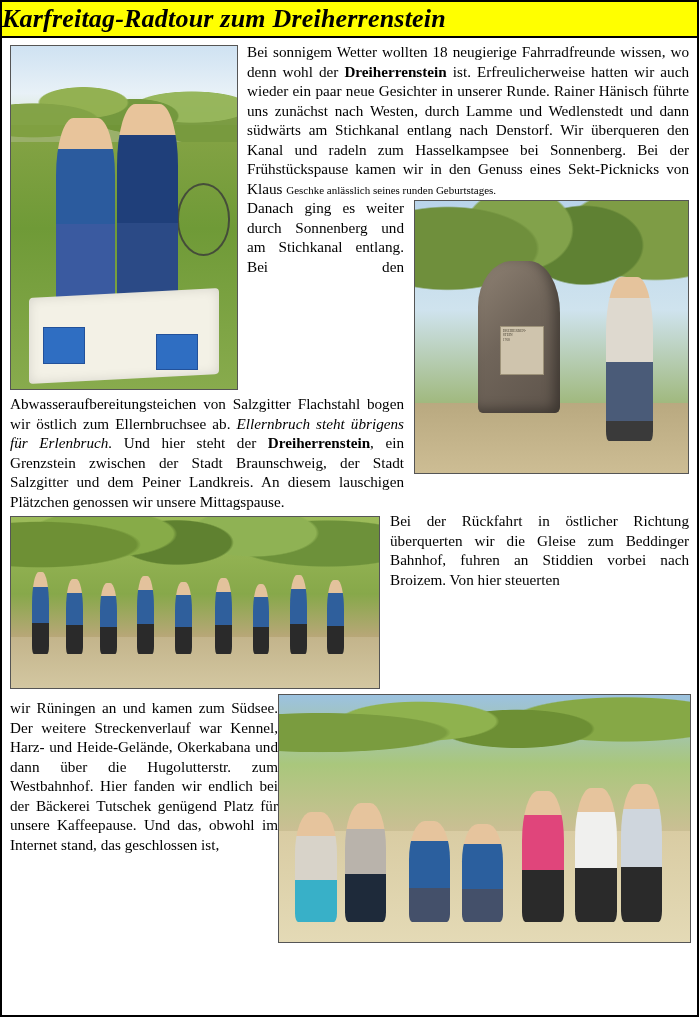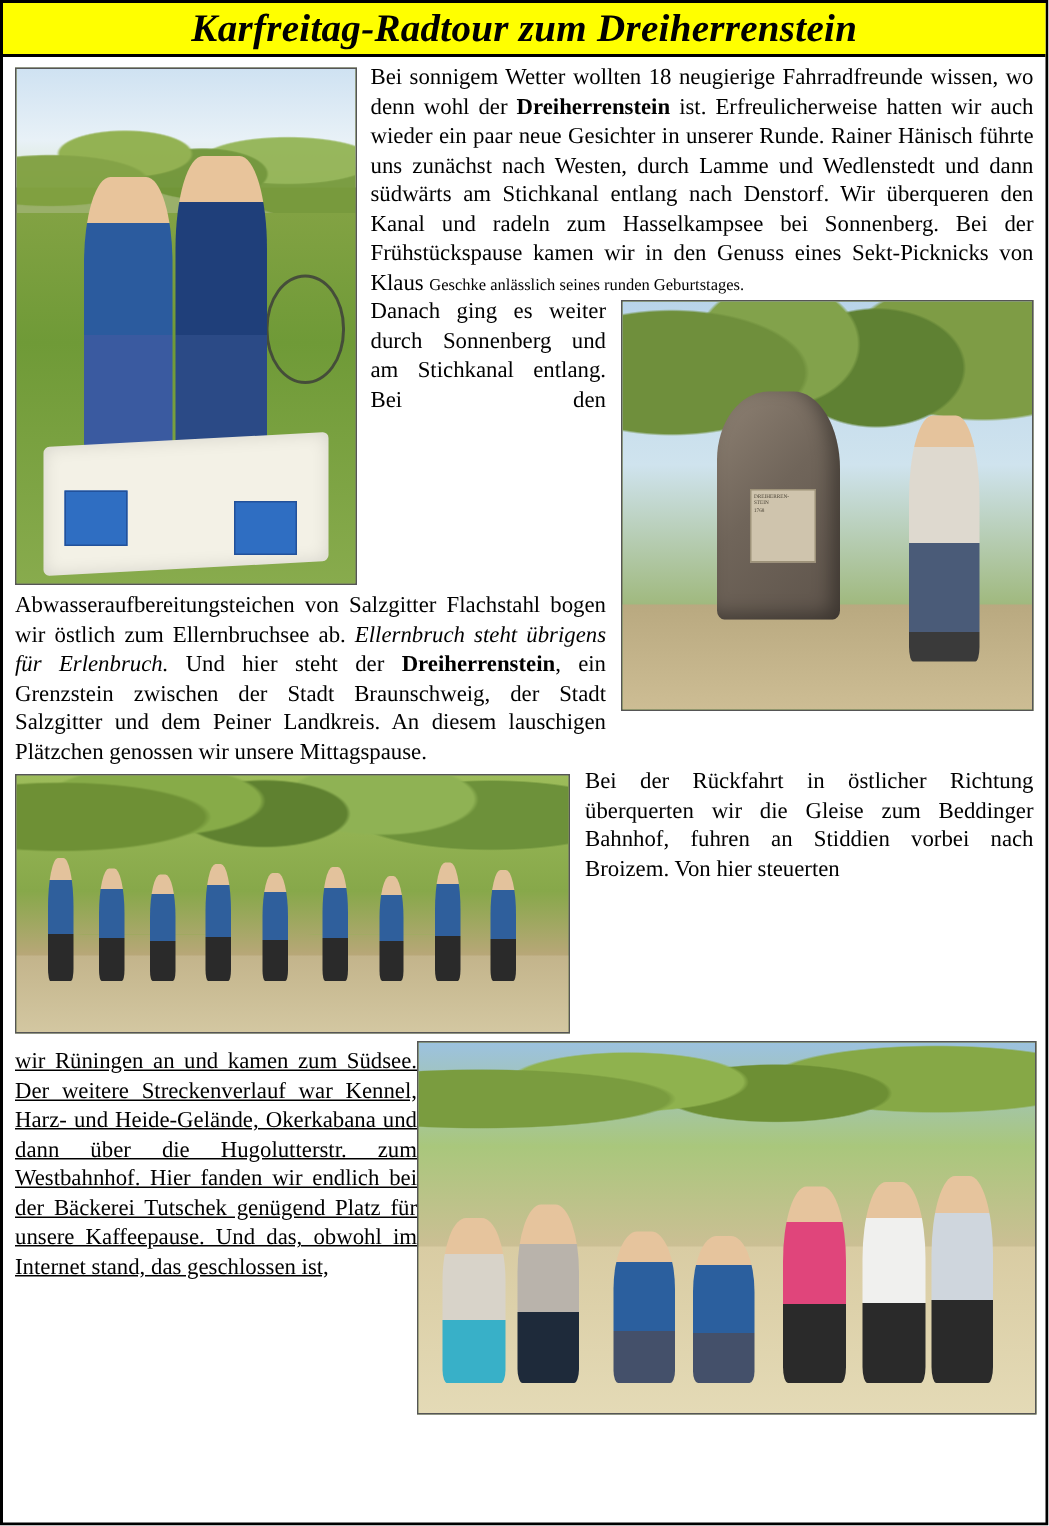--- a/index.html
+++ b/index.html
@@ -20,21 +20,20 @@
     width: 699px;
     height: 1017px;
     box-sizing: border-box;
     border: 2px solid #000;
     padding: 0;
     background: #fff;
   }
   .title-banner {
     background: #ffff00;
     border-bottom: 2px solid #000;
-    text-align: center;
     height: 34px;
     line-height: 34px;
     overflow: hidden;
   }
   .title-banner .title-text {
     font-family: "Liberation Serif", serif;
     font-weight: bold;
     font-style: italic;
     font-size: 26px;
     letter-spacing: 0.2px;
@@ -265,21 +264,21 @@
         <span style="left:13%;background:linear-gradient(180deg,#e6c49d 0 22%,#b9b3ab 22% 60%,#1e2a3a 60% 100%);height:78%;"></span>
         <span style="left:30%;background:linear-gradient(180deg,#e6c49d 0 20%,#2b5f9e 20% 66%,#44506a 66% 100%);height:66%;"></span>
         <span style="left:44%;background:linear-gradient(180deg,#e6c49d 0 20%,#2b5f9e 20% 66%,#44506a 66% 100%);height:64%;"></span>
         <span style="left:60%;background:linear-gradient(180deg,#e6c49d 0 18%,#e0457b 18% 60%,#2a2a2a 60% 100%);height:86%;"></span>
         <span style="left:74%;background:linear-gradient(180deg,#e6c49d 0 18%,#f0f0ee 18% 60%,#2a2a2a 60% 100%);height:88%;"></span>
         <span style="left:86%;background:linear-gradient(180deg,#e6c49d 0 18%,#cfd6dd 18% 60%,#2a2a2a 60% 100%);height:90%;"></span>
       </div>
     </div>
 
     <div style="width:268px; float:left;">
-      <p style="margin-top:4px;text-decoration:underline;">wir Rüningen an und kamen zum Südsee. Der weitere Streckenverlauf war Kennel, Harz- und Heide-Gelände, Okerkabana und dann über die Hugolutterstr. zum Westbahnhof. Hier fanden wir endlich bei der Bäckerei Tutschek genügend Platz für unsere Kaffeepause. Und das, obwohl im Internet stand, das geschlossen ist,</p>
+      <p style="margin-top:4px;">wir Rüningen an und kamen zum Südsee. Der weitere Streckenverlauf war Kennel, Harz- und Heide-Gelände, Okerkabana und dann über die Hugolutterstr. zum Westbahnhof. Hier fanden wir endlich bei der Bäckerei Tutschek genügend Platz für unsere Kaffeepause. Und das, obwohl im Internet stand, das geschlossen ist,</p>
     </div>
 
     <div class="clear" style="height:160px;"></div>
 
     <p style="margin-top:2px;">oder gerade deswegen? Der restliche Heimweg führte traditionell auf dem Ringgleis entlang, wo Rainer noch ein kleines Bonbon für uns hatte, nämlich die Geschichte wie der Madamenweg zu seinem Namen kam. Bei diesem herrlichen Wetter waren wir nach 32 km wieder glücklich gegen 15:45 Uhr in Lehndorf.</p>
 
   </div>
 </div>
 
 </body></html>

